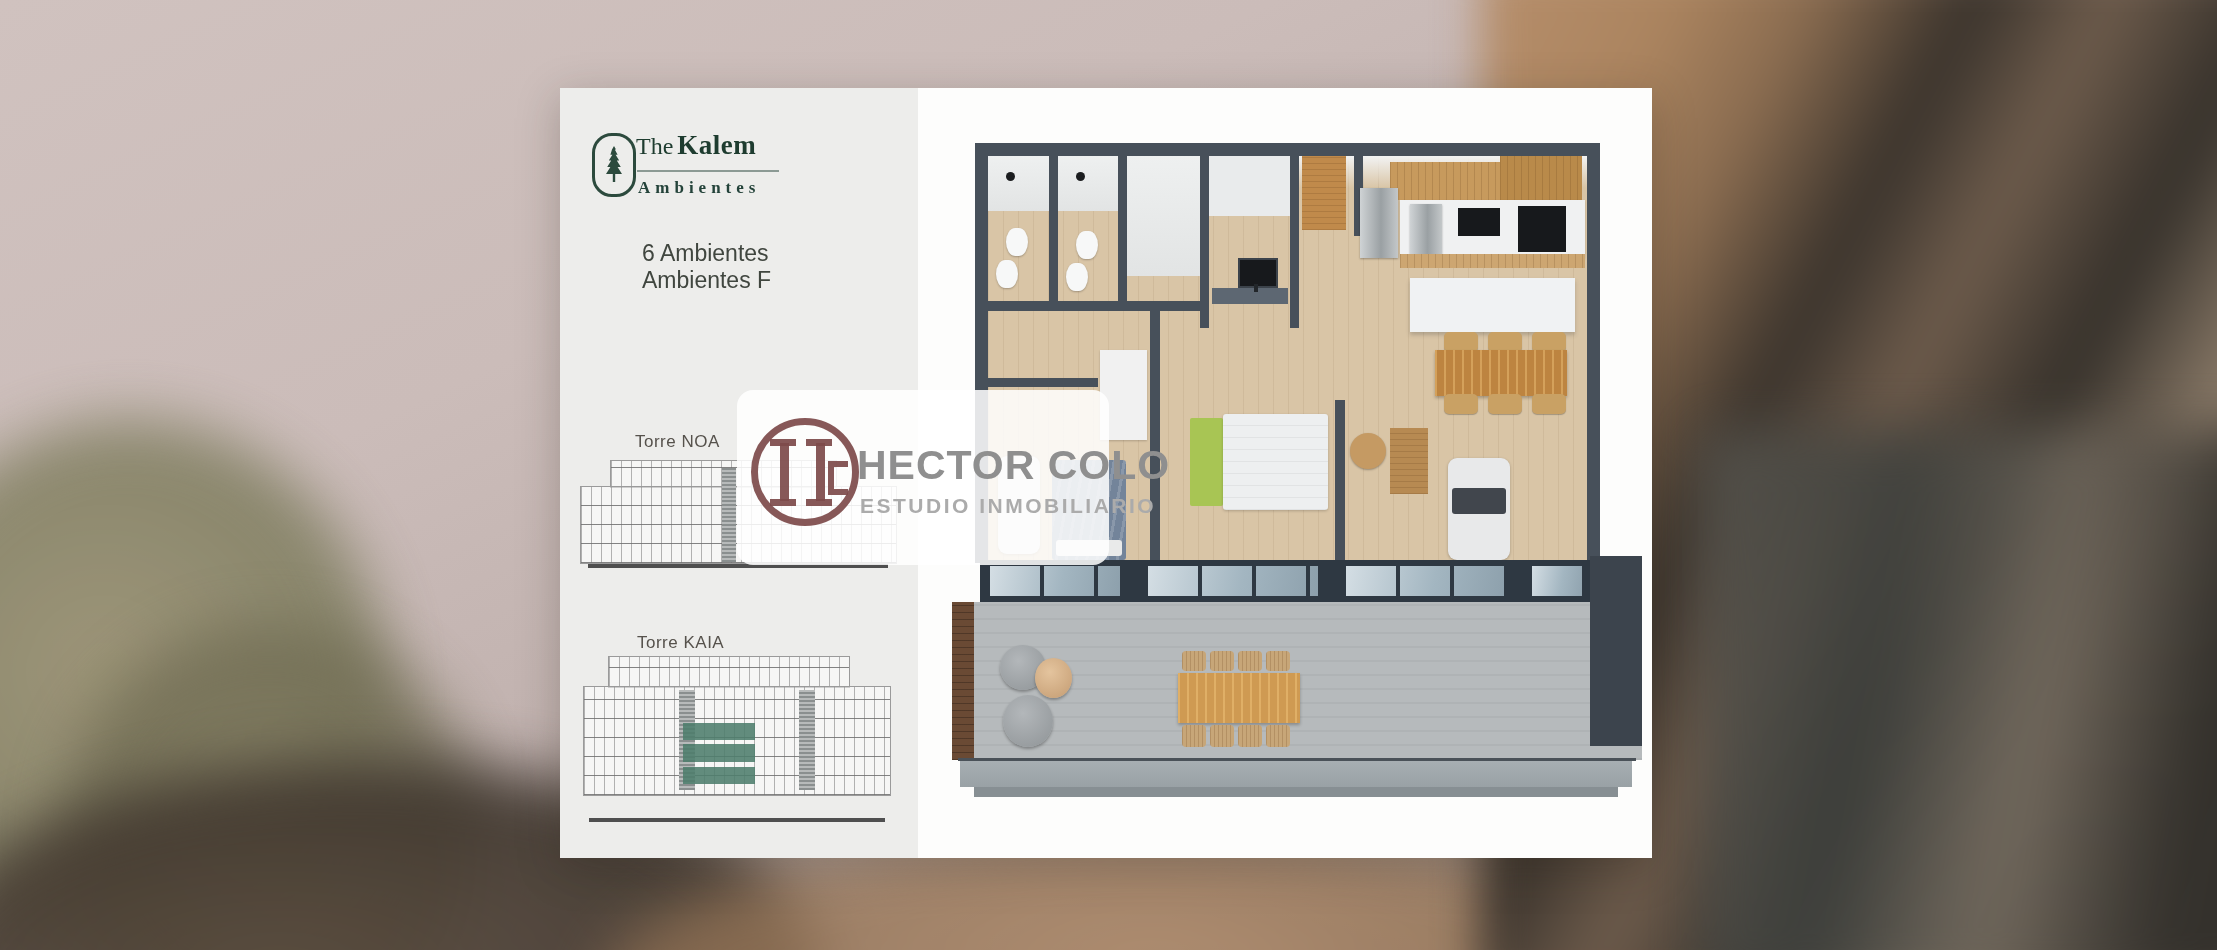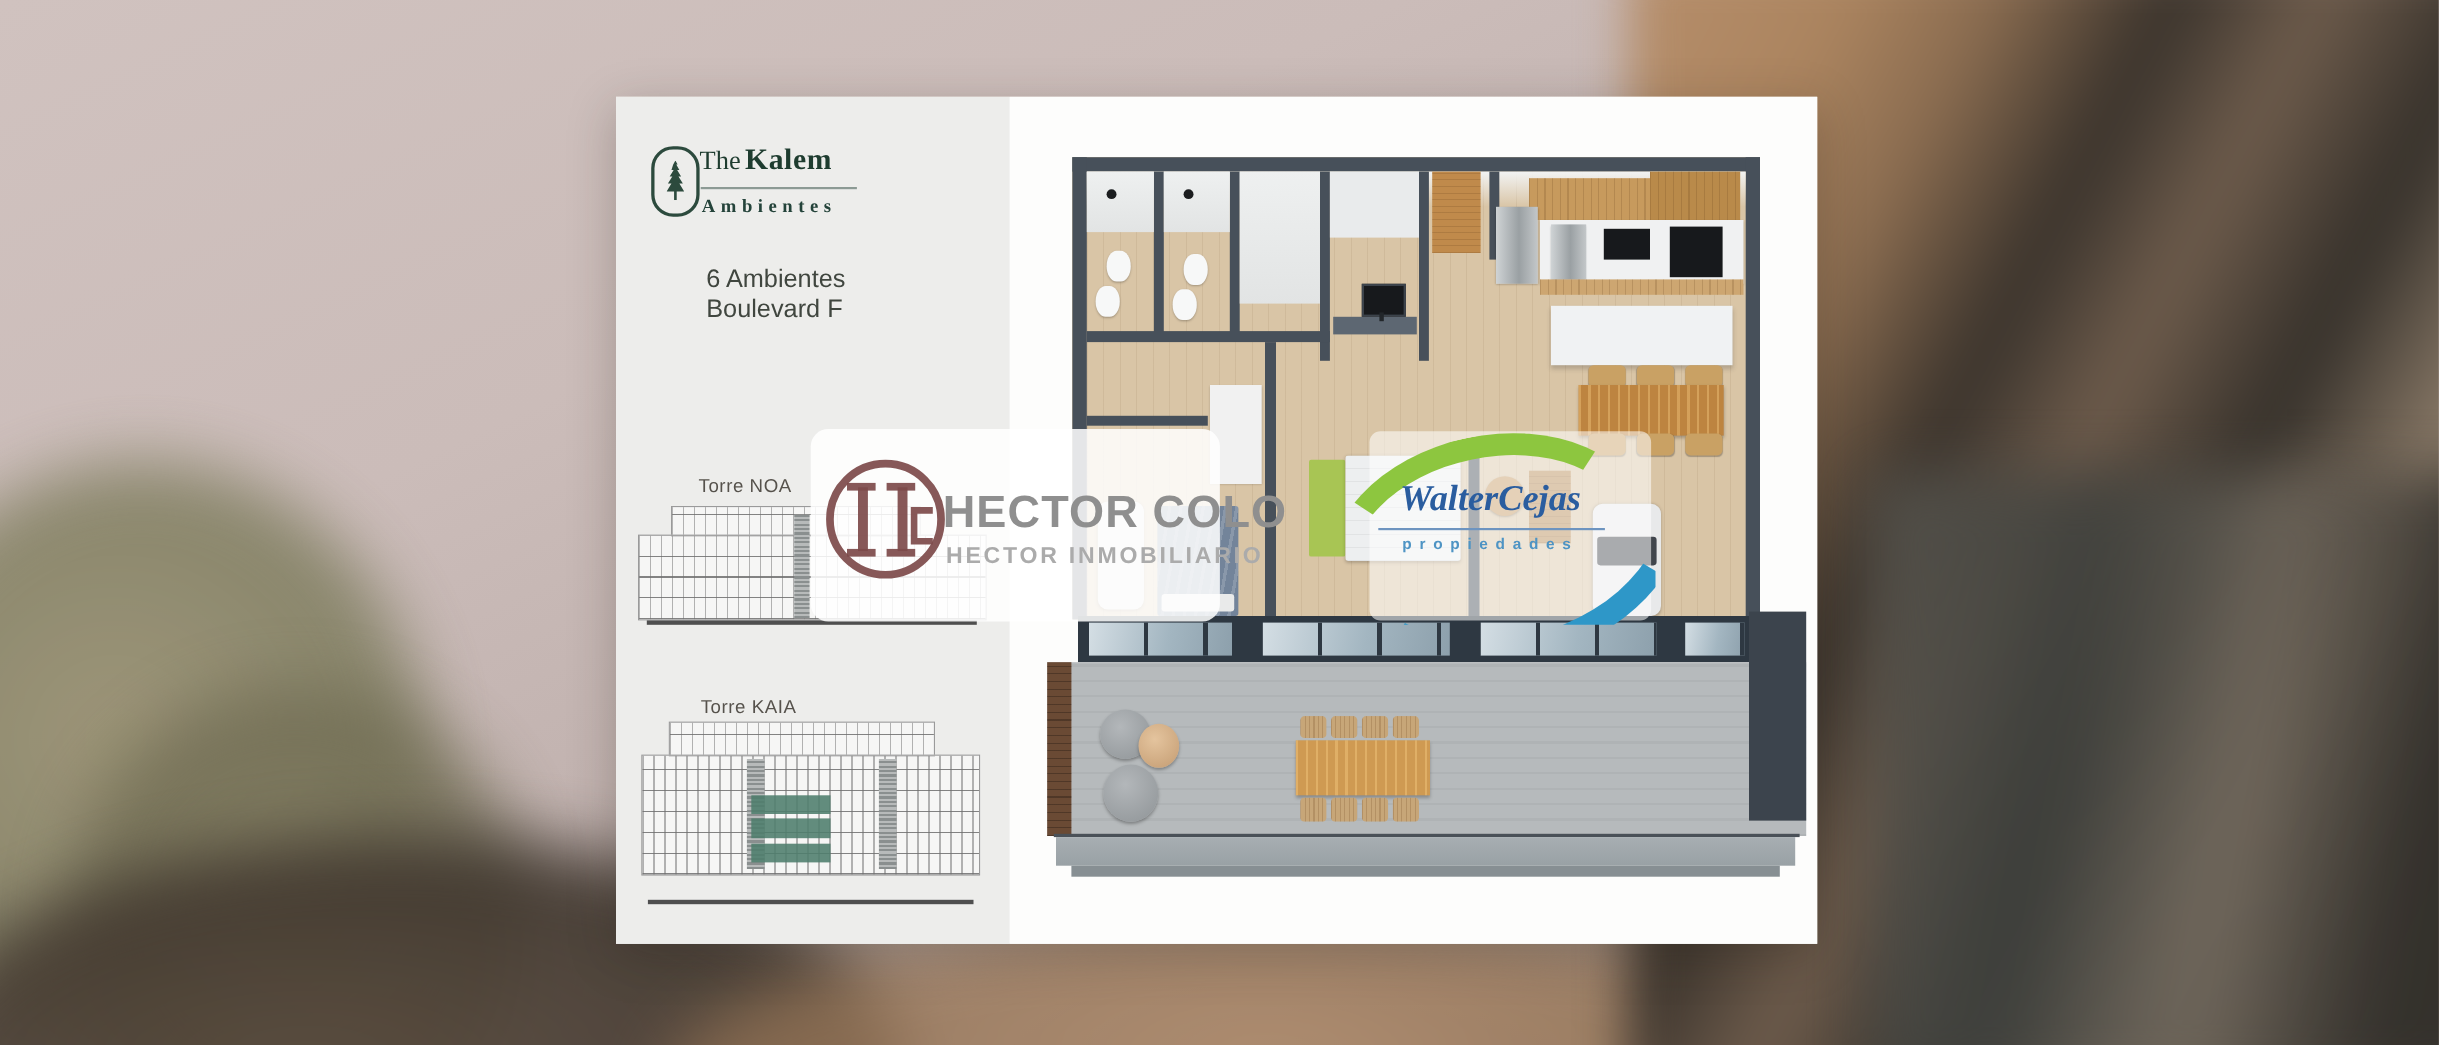--- a/index.html
+++ b/index.html
@@ -113,21 +113,21 @@
       </div>
       <div class="abs brand-line1">
         <span class="t-the">The</span>
         <span class="t-kalem">Kalem</span>
       </div>
       <div class="abs brand-rule"></div>
       <div class="abs brand-sub">Ambientes</div>
 
       <div class="abs unit-text">
         <div>6 Ambientes</div>
-        <div>Boulevard F</div>
+        <div>Ambientes F</div>
       </div>
 
       <div class="abs tower-label" style="left:75px;top:344px;">Torre NOA</div>
       <div class="abs" style="left:20px;top:372px;width:315px;height:112px;">
         <div class="abs elev-grid" style="left:30px;top:0;width:225px;height:26px;"></div>
         <div class="abs elev-grid" style="left:0;top:26px;width:315px;height:76px;"></div>
         <div class="abs elev-core" style="left:142px;top:8px;width:14px;height:94px;"></div>
         <div class="abs elev-base" style="left:8px;top:104px;width:300px;height:4px;"></div>
       </div>
 
@@ -247,25 +247,17 @@
     <div class="abs hc-circle">
       <div class="abs hc-bar" style="left:22px;top:18px;width:9px;height:58px;"></div>
       <div class="abs hc-bar" style="left:12px;top:14px;width:26px;height:7px;"></div>
       <div class="abs hc-bar" style="left:12px;top:74px;width:26px;height:7px;"></div>
       <div class="abs hc-bar" style="left:58px;top:18px;width:9px;height:58px;"></div>
       <div class="abs hc-bar" style="left:48px;top:14px;width:26px;height:7px;"></div>
       <div class="abs hc-bar" style="left:48px;top:74px;width:26px;height:7px;"></div>
       <div class="abs" style="left:70px;top:36px;width:14px;height:22px;border:6px solid rgba(125,74,74,.92);border-right:none;"></div>
     </div>
     <div class="abs wm-hector-title">HECTOR COLO</div>
-    <div class="abs wm-hector-sub">HECTOR INMOBILIARIO</div>
+    <div class="abs wm-hector-sub">ESTUDIO INMOBILIARIO</div>
   </div>
 
-  <div class="abs wm-walter">
-    <div class="abs wm-walter-box"></div>
-    <div class="abs arc" style="left:2px;top:10px;width:256px;height:170px;border-top-color:#8dc63f;border-width:20px;transform:rotate(-12deg);"></div>
-    <div class="abs arc" style="left:-10px;top:-58px;width:300px;height:230px;border-bottom-color:#2e97c8;border-width:22px;transform:rotate(-14deg);"></div>
-    <div class="abs walter-title">WalterCejas</div>
-    <div class="abs walter-rule"></div>
-    <div class="abs walter-sub">propiedades</div>
-  </div>
 
 </div>
 
 </body></html>

